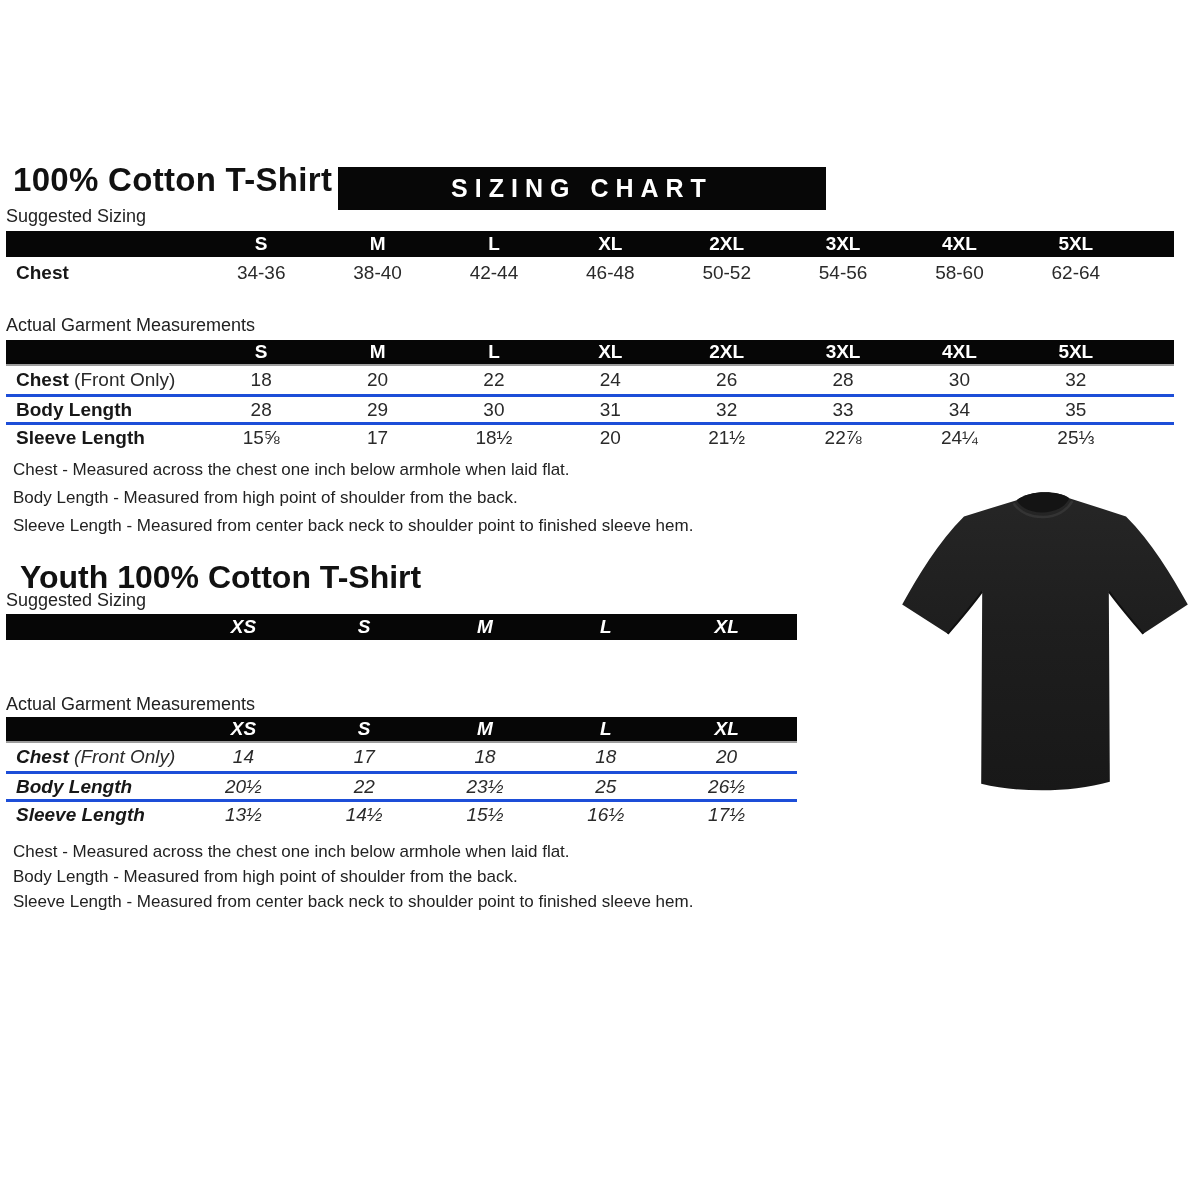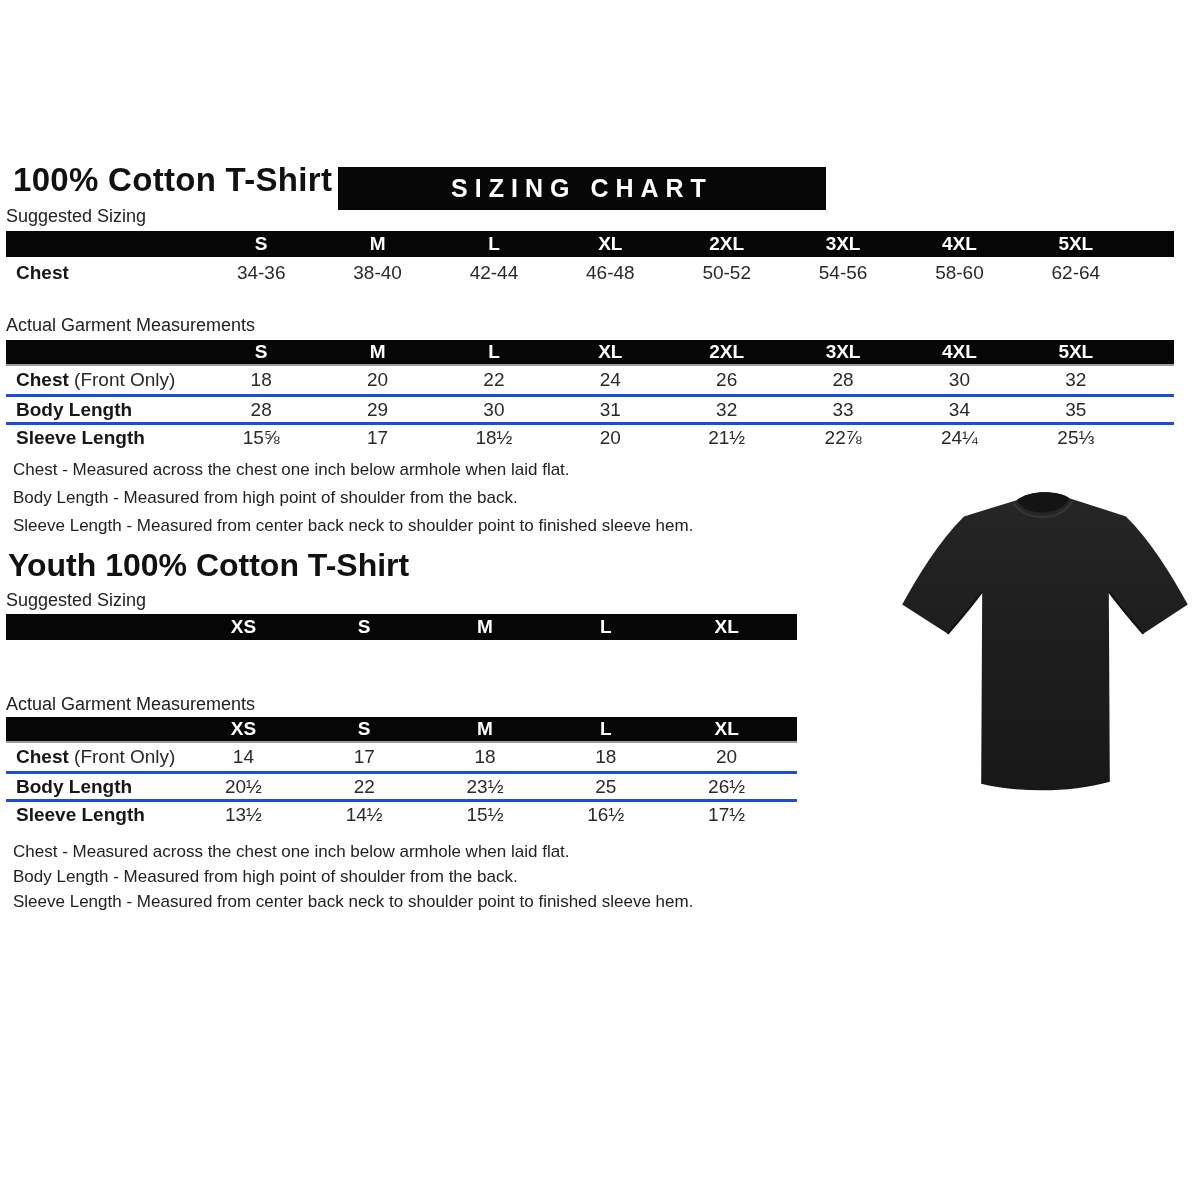--- a/index.html
+++ b/index.html
@@ -13,39 +13,39 @@
   .page-title {
     position:absolute; left:13px; top:161px; margin:0;
     font-size:33px; font-weight:bold; letter-spacing:0.3px; color:#111;
   }
   .banner {
     position:absolute; left:338px; top:167px; width:488px; height:43px;
     background:#070707; display:flex; align-items:center; justify-content:center;
   }
   .banner span { color:#ffffff; font-weight:bold; font-size:25px; letter-spacing:7px; }
   .youth-title {
-    position:absolute; left:4px; top:543px; margin:4px;
+    position:absolute; left:4px; top:543px; margin:16px;
     font-size:32px; font-weight:bold; color:#111;
   }
   .section-label { position:absolute; font-size:18px; color:#222; }
   #adult-suggested-label { left:6px; top:206px; }
   #adult-actual-label    { left:6px; top:315px; }
   #youth-suggested-label { left:6px; top:590px; }
   #youth-actual-label    { left:6px; top:694px; }
 
   
   .sizes-table { position:absolute; left:6px; }
   #adult-suggested-table { top:231px; width:1168px; }
   #adult-actual-table    { top:340px; width:1168px; }
   #youth-suggested-table { top:614px; width:791px; }
   #youth-actual-table    { top:717px; width:791px; }
 
   .thead, .trow { display:grid; align-items:center; box-sizing:border-box; }
   .adult-grid .thead, .adult-grid .trow { grid-template-columns:197px repeat(8,1fr); padding-right:40px; }
-  .youth-grid .thead, .youth-grid .trow { grid-template-columns:177px repeat(5,1fr); padding-right:10px; }
+  .youth-grid .thead, .youth-grid .trow { grid-template-columns:177px repeat(5,1fr); padding-right:10px;font-style:italic; }
 
   .thead { background:#060606; height:26px; }
   .thead .col { text-align:center; color:#ffffff; font-weight:bold; font-size:19px; }
 
   .trow { font-size:19px; color:#2a2a2a; }
   .suggested-table .trow { height:31px; }
   .measure-table .thead { border-bottom:2px solid #9c9c9c; }
   .measure-table .trow { height:28px; }
   .measure-table .trow + .trow { border-top:3px solid #1d4ed8; }
 

